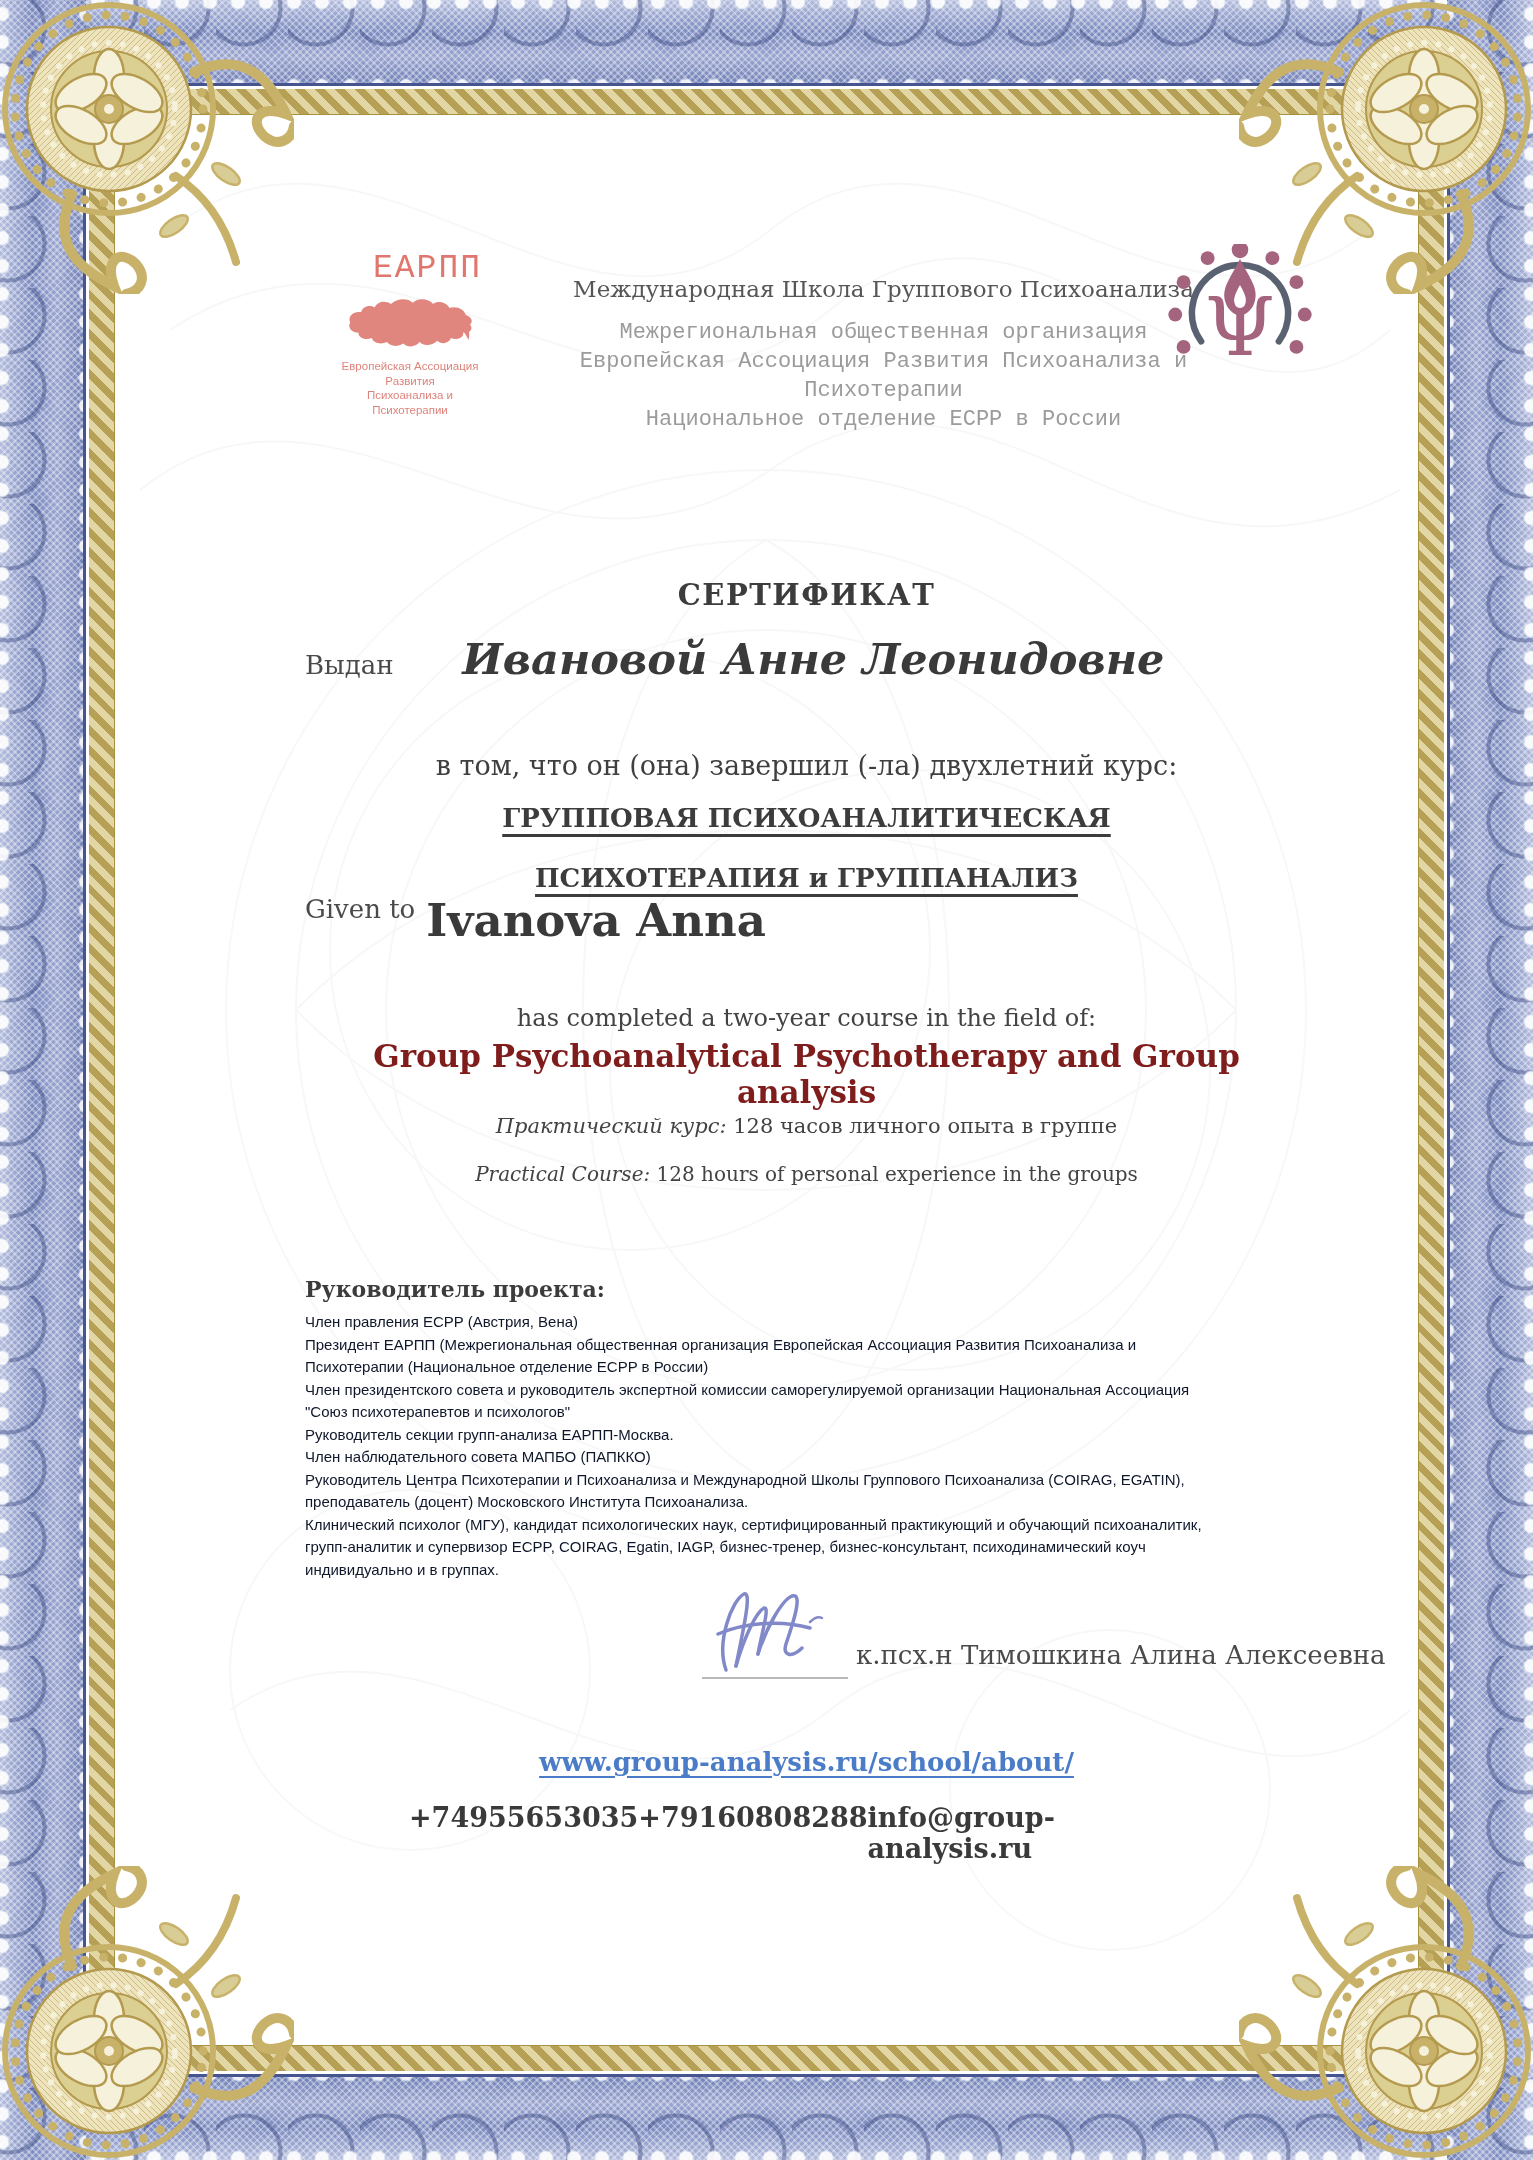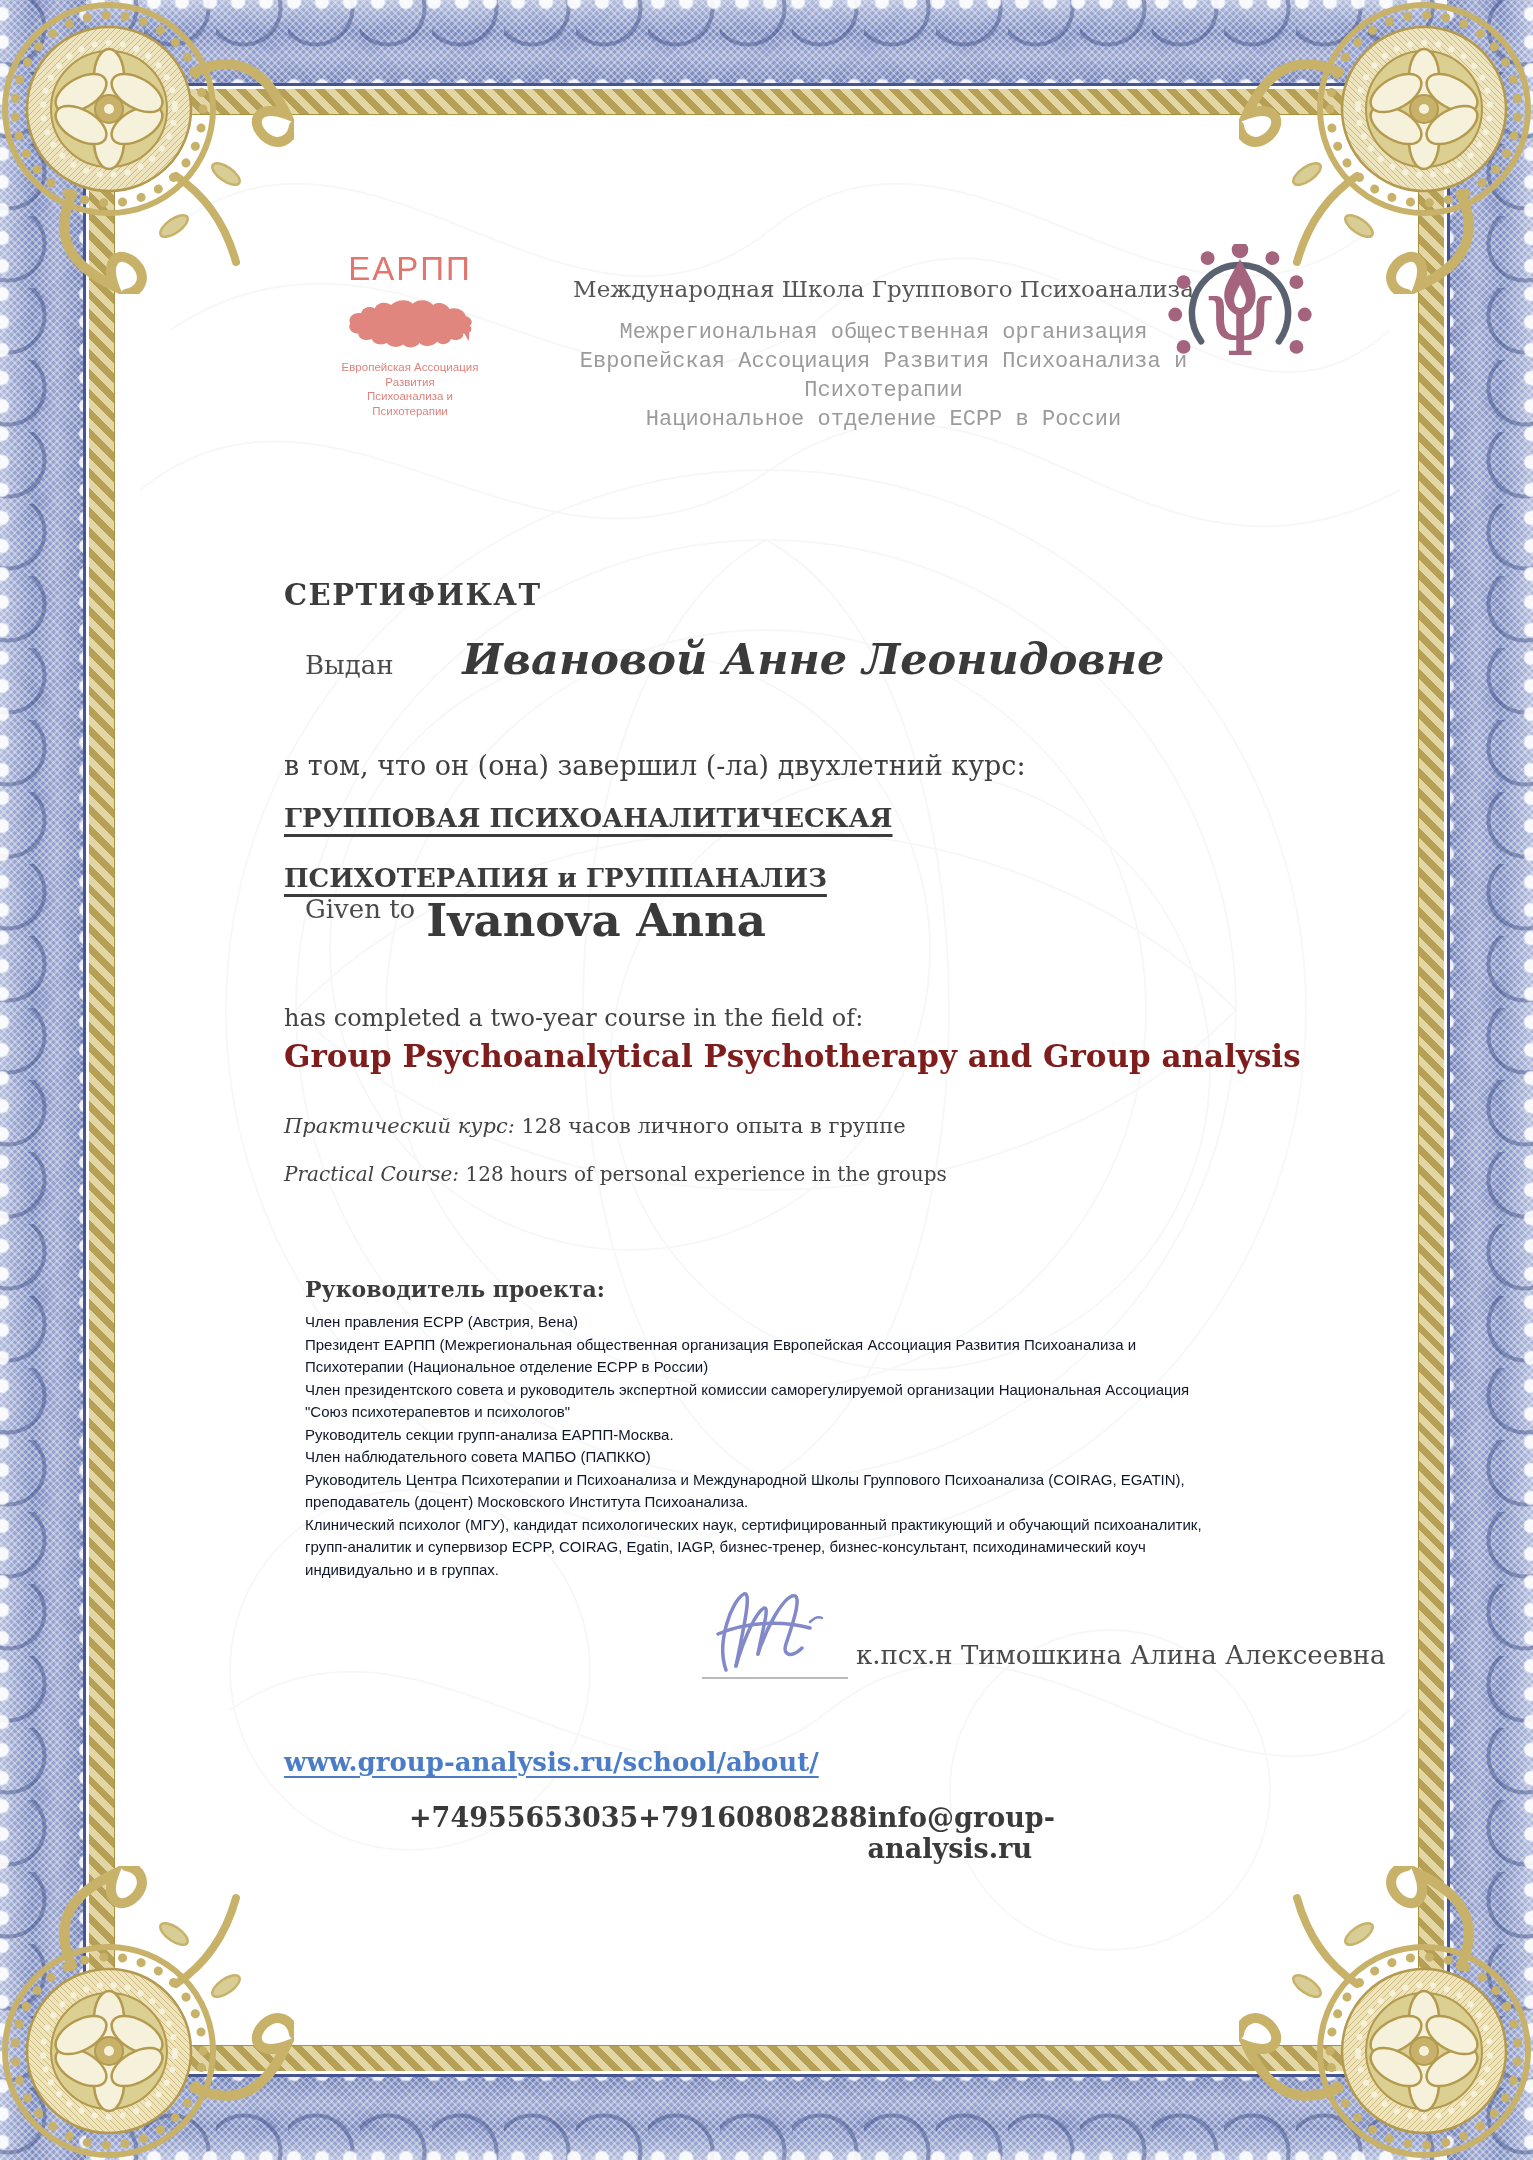--- a/index.html
+++ b/index.html
@@ -53,24 +53,24 @@
   .corner{position:absolute;width:300px;height:300px;z-index:3;}
   .corner.tl{left:-6px;top:-6px;}
   .corner.tr{right:-6px;top:-6px;transform:scaleX(-1);}
   .corner.bl{left:-6px;bottom:-6px;transform:scaleY(-1);}
   .corner.br{right:-6px;bottom:-6px;transform:scale(-1,-1);}
 
   .watermark{position:absolute;inset:110px;z-index:1;pointer-events:none;}
 
   
   .abs{position:absolute;z-index:4;}
-  .center-col{left:284px;right:228px;}
+  .center-col{left:308px;right:228px;text-align:center;}
 
   .logo-earpp{left:338px;top:250px;width:144px;text-align:center;}
-  .logo-earpp .t{font-family:Liberation Sans, sans-serif;font-size:33px;letter-spacing:2px;color:#e0766e;}
+  .logo-earpp .t{font-family:Liberation Mono, monospace;font-size:33px;letter-spacing:2px;color:#e0766e;text-align:right;}
   .logo-earpp .cap{font-family:"Liberation Sans",sans-serif;font-size:11.5px;line-height:14.5px;color:#dd837b;margin-top:4px;}
 
   .org-block{left:470px;right:236px;top:276px;text-align:center;}
   .school1{font-size:23px;color:#565656;}
   .school2{font-size:22px;color:#565656;margin-top:6px;}
   .org-lines{font-family:Liberation Mono, monospace;font-size:22px;line-height:29px;color:#9b9b9b;margin-top:16px;}
 
   .emblem{left:1166px;top:244px;width:148px;height:130px;}
 
   .cert-title{top:578px;font-weight:bold;font-size:29px;letter-spacing:1.5px;color:#3c3c3c;}

